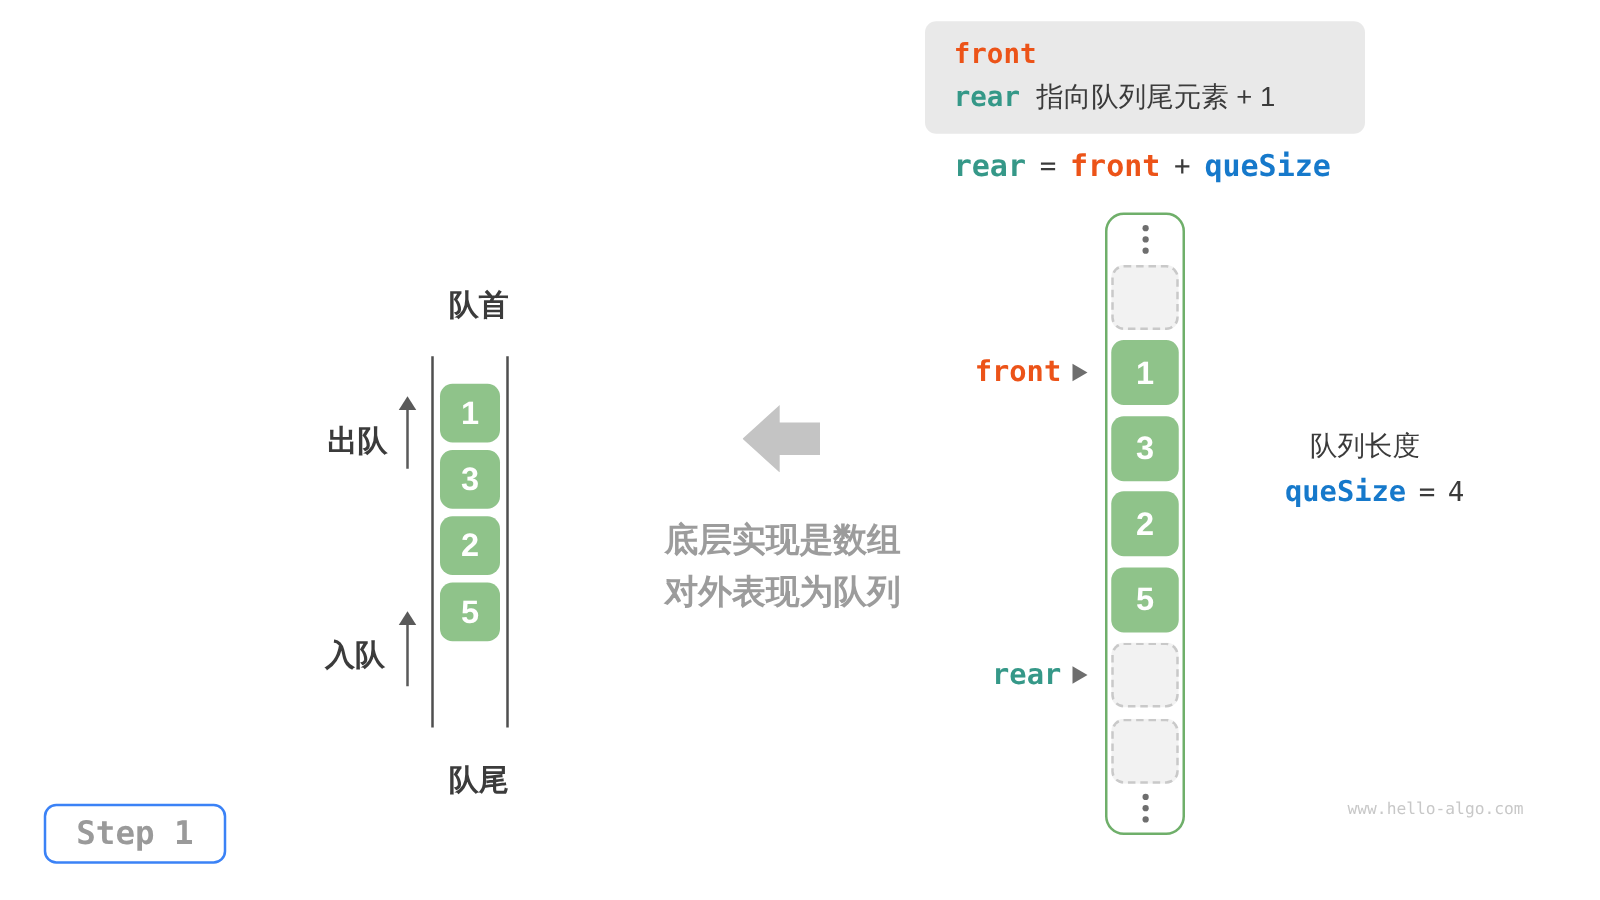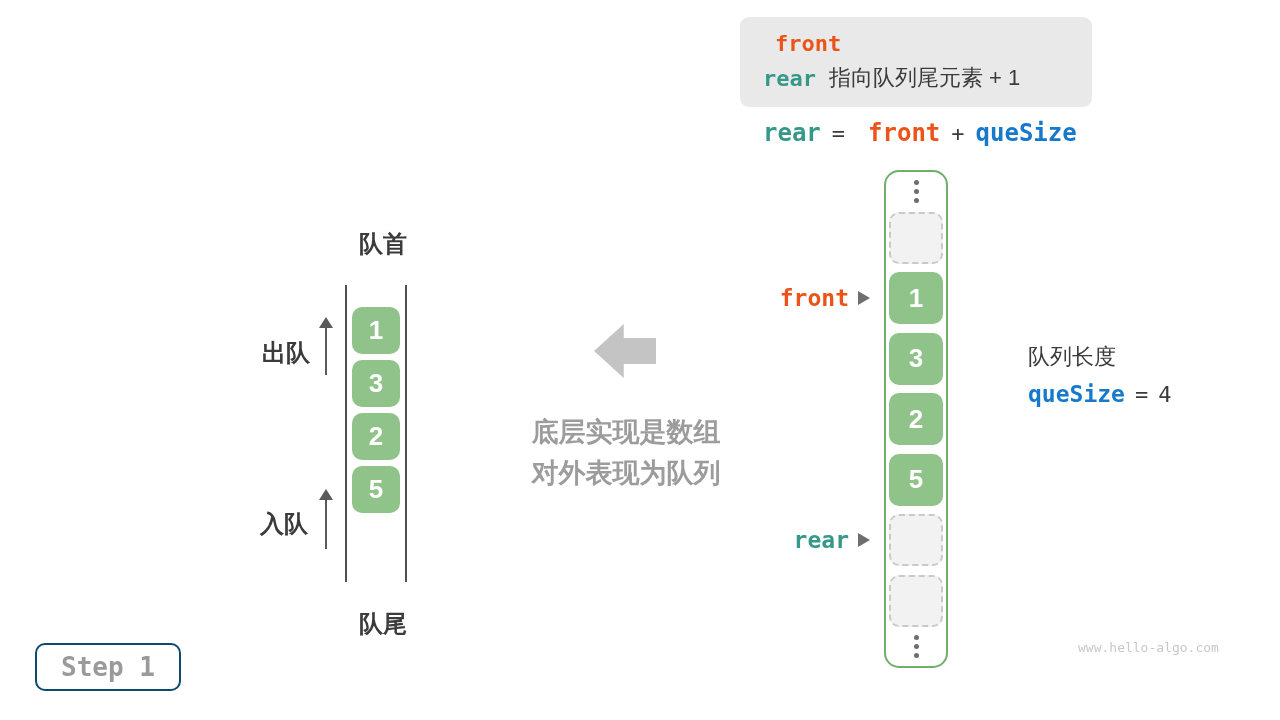--- a/index.html
+++ b/index.html
@@ -6,21 +6,21 @@
   .canvas{position:relative;width:1280px;height:720px;background:#fff;overflow:hidden;
           font-family:"Liberation Sans","DejaVu Sans",sans-serif;}
   .mono{font-family:"DejaVu Sans Mono","Liberation Mono",monospace;}
 
   
   .legend{position:absolute;left:740px;top:17px;width:352px;height:90px;background:#E9E9E9;
           border-radius:9px;display:flex;flex-direction:column;justify-content:center;
           gap:7px;padding-left:23px;box-sizing:border-box;}
   .legend-line{display:flex;align-items:center;gap:13px;font-size:22px;color:var(--dark);}
   .code{font-family:"DejaVu Sans Mono","Liberation Mono",monospace;font-weight:bold;}
-  .front-c{color:var(--front);margin-left:12px;}
+  .front-c{color:var(--front);}
   .rear-c{color:var(--rear);}
   .size-c{color:var(--quesize);}
 
   
   .formula{position:absolute;left:763px;top:119px;display:flex;align-items:center;
            font-size:24px;}
   .formula .op{font-family:"DejaVu Sans Mono","Liberation Mono",monospace;color:var(--dark);
                margin:0 11px;font-size:22px;}
 
   
@@ -55,30 +55,30 @@
   .side-label{position:absolute;font-size:24px;font-weight:bold;color:var(--dark);}
 
   
   .blockarrow{position:absolute;left:594px;top:324px;width:62px;height:54px;background:var(--lightgray);
               clip-path:polygon(0 50%,48% 0,48% 26%,100% 26%,100% 74%,48% 74%,48% 100%);}
   .caption{position:absolute;left:501px;top:412px;width:250px;text-align:center;font-size:27px;
            font-weight:bold;color:var(--gray);line-height:41px;}
 
   
   .annot{position:absolute;left:1028px;top:342px;}
-  .annot-label{font-size:22px;color:var(--dark);}
+  .annot-label{font-size:22px;color:var(--dark);margin-left:20px;}
   .annot-code{margin-top:9px;display:flex;align-items:center;font-size:23px;}
   .annot-code .op{font-family:"DejaVu Sans Mono","Liberation Mono",monospace;color:var(--dark);
                   margin:0 10px;font-size:22px;font-weight:normal;}
   .annot-code .val{font-family:"DejaVu Sans Mono","Liberation Mono",monospace;color:var(--dark);
                    font-size:22px;}
 
   
   .step{position:absolute;left:35px;top:643px;width:146px;height:48px;background:#fff;
-        border:2px solid #0c4a6e;border-radius:10px;display:flex;align-items:center;
+        border:2px solid #3b82f6;border-radius:10px;display:flex;align-items:center;
         justify-content:center;font-size:26px;font-weight:bold;color:#9A9A9A;box-sizing:border-box;}
   .wm{position:absolute;left:1078px;top:640px;font-size:13px;color:#C8C8C8;}
 </style>
 </head>
 <body>
 
 <div class="canvas">
 
   <div class="legend">
     <div class="legend-line">

